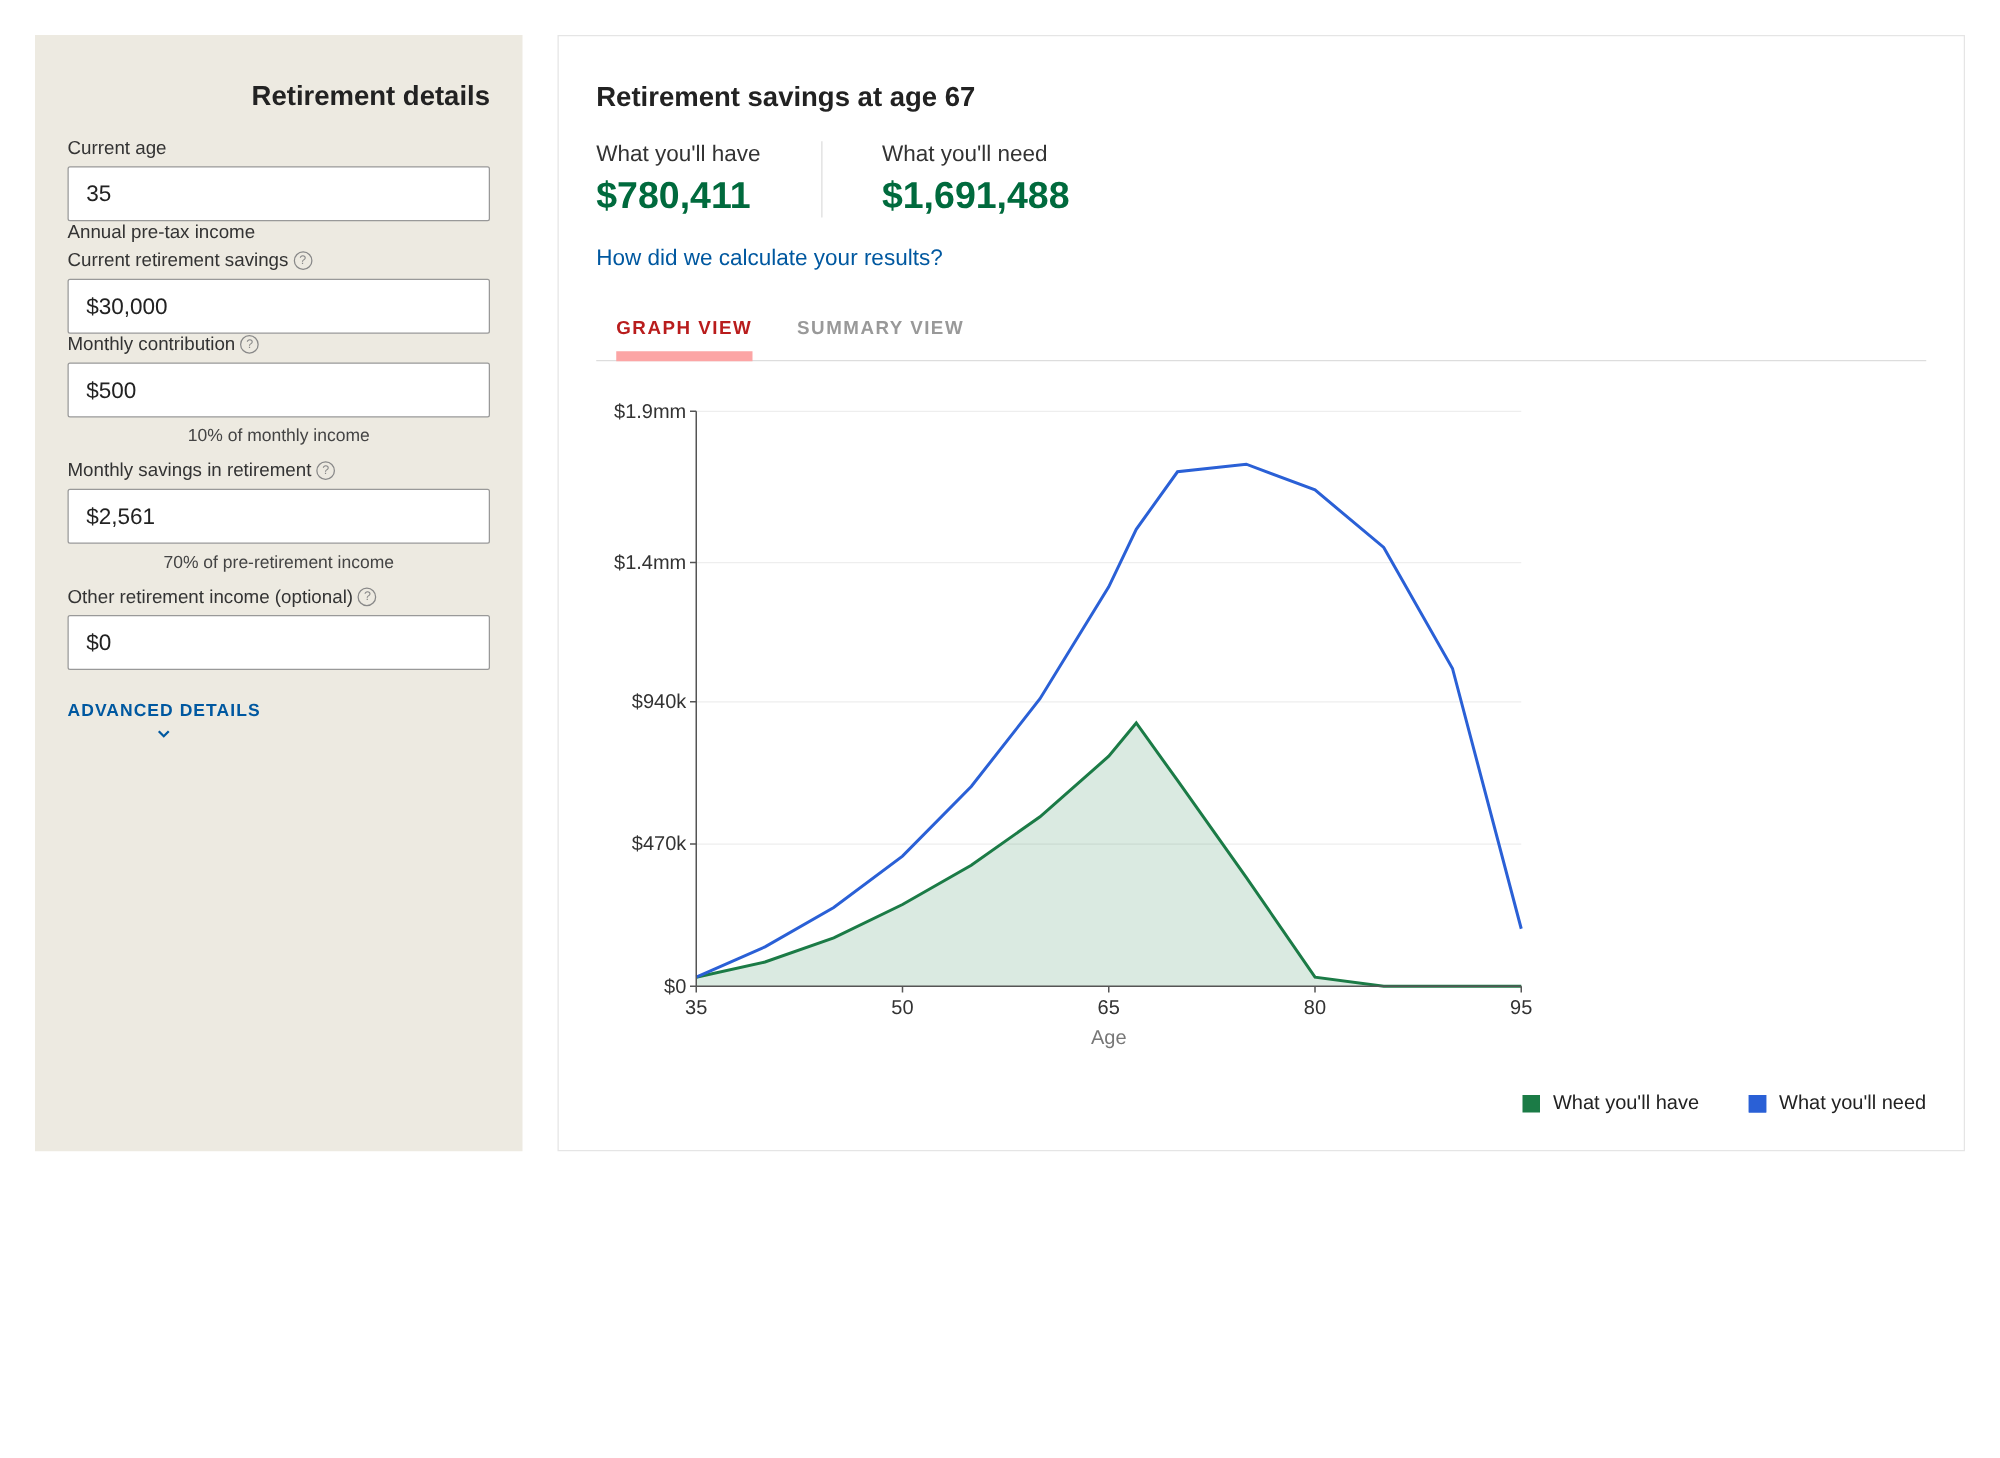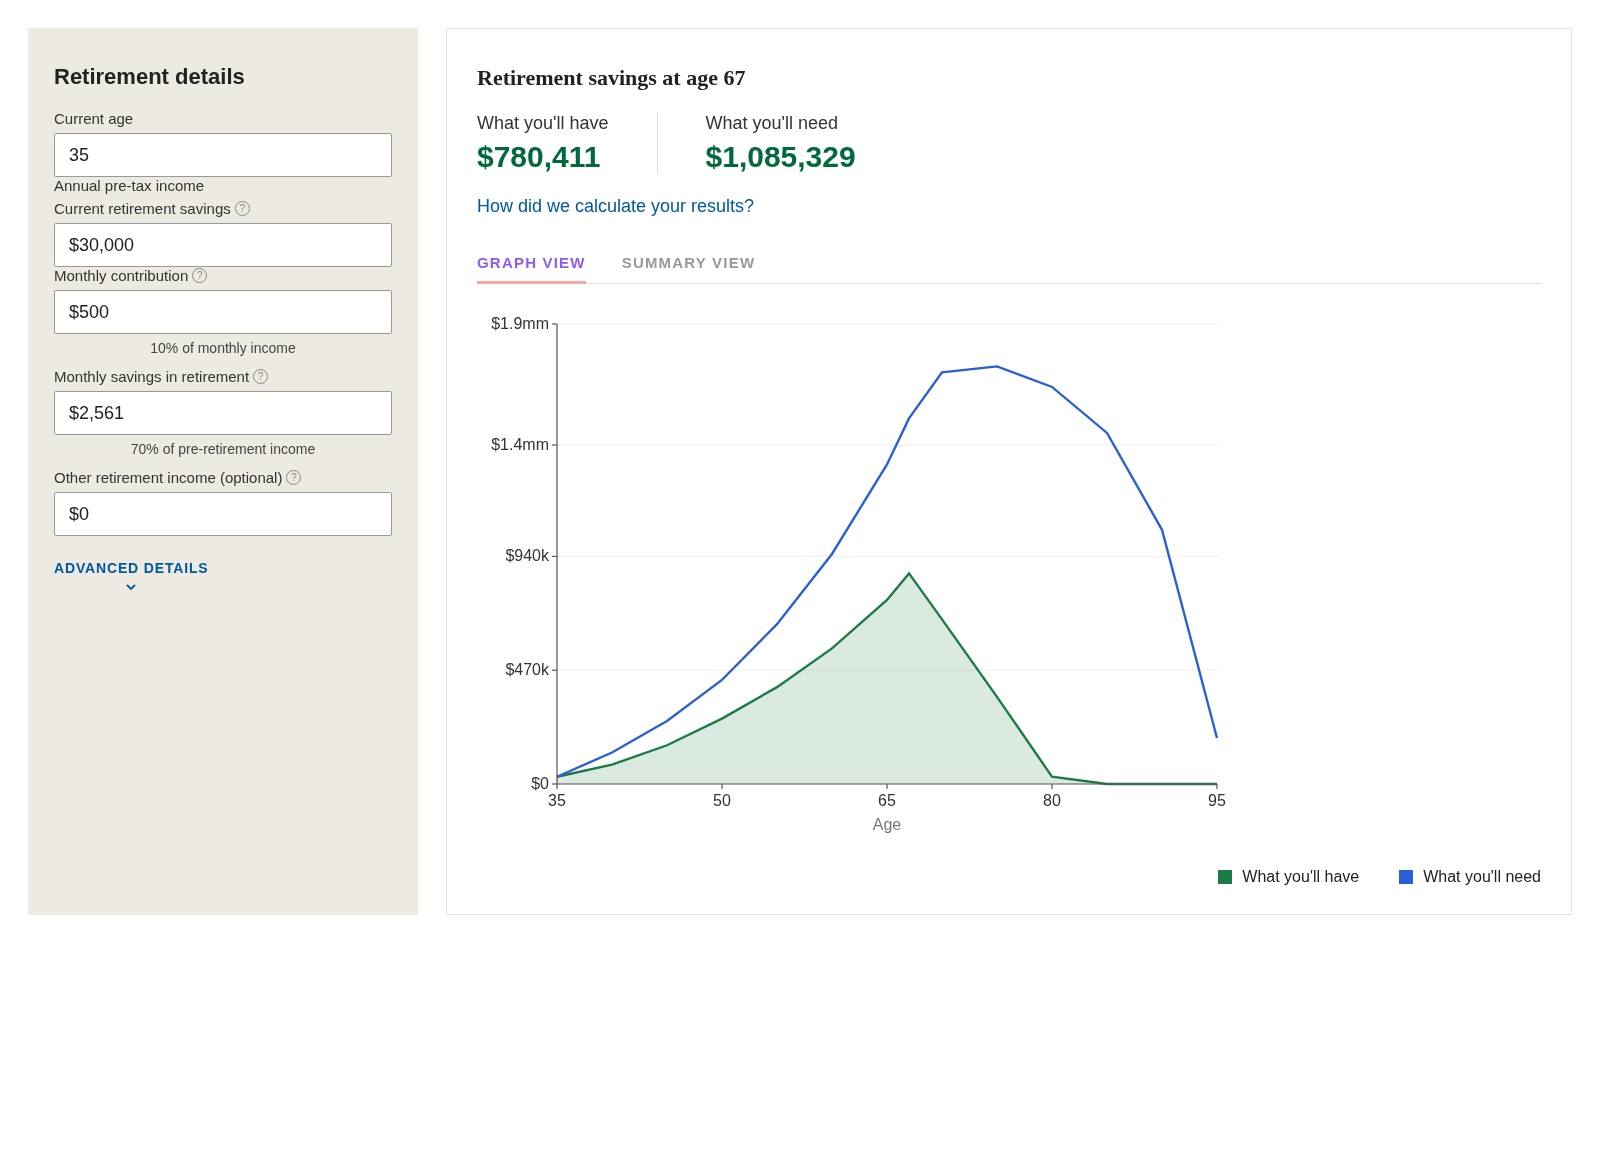--- a/index.html
+++ b/index.html
@@ -17,20 +17,21 @@
   }
   .sidebar {
     width: 390px;
     background: #edeae1;
     padding: 24px 26px 40px;
   }
   .sidebar h2 {
     font-size: 22px;
     font-weight: 700;
     margin: 12px 0 20px;
+    text-align: right;
   }
   .field { }
   .field-label {
     font-size: 15px;
     margin-bottom: 6px;
     display: flex;
     align-items: center;
     gap: 4px;
     color: #333;
   }
@@ -80,21 +81,20 @@
   }
   .results {
     flex: 1;
     border: 1px solid #e5e5e5;
     padding: 28px 30px;
   }
   .results h2 {
     font-size: 22px;
     font-weight: 700;
     margin: 8px 0 22px;
-    font-family: Liberation Serif, serif;
   }
   .stats-row {
     display: flex;
     gap: 48px;
     margin-bottom: 22px;
   }
   .stat {
     padding-right: 48px;
   }
   .stat.first { border-right: 1px solid #ddd; }
@@ -119,23 +119,24 @@
   }
   .tab {
     font-size: 15px;
     font-weight: 700;
     letter-spacing: 0.08em;
     padding: 10px 0;
     cursor: pointer;
     color: #999;
   }
   .tab.active {
-    color: #8b5cf6;
-    border-bottom: 3px solid #fca5a5;
+    color: #b91c1c;
+    border-bottom: 8px solid #fca5a5;
     margin-bottom: -1px;
+    margin-left: 16px;
   }
   .chart-wrap {
     margin-top: 20px;
   }
   .legend-row {
     display: flex;
     justify-content: flex-end;
     gap: 40px;
     margin-top: 20px;
     font-size: 16px;
@@ -212,21 +213,21 @@
   <main class="results">
     <h2>Retirement savings at age 67</h2>
 
     <div class="stats-row">
       <div class="stat first">
         <div class="stat-label">What you'll have</div>
         <div class="stat-value">$780,411</div>
       </div>
       <div class="stat">
         <div class="stat-label">What you'll need</div>
-        <div class="stat-value">$1,085,329</div>
+        <div class="stat-value">$1,691,488</div>
       </div>
     </div>
 
     <a class="calc-link">How did we calculate your results?</a>
 
     <div class="tabs">
       <div class="tab active">GRAPH VIEW</div>
       <div class="tab">SUMMARY VIEW</div>
     </div>
 

